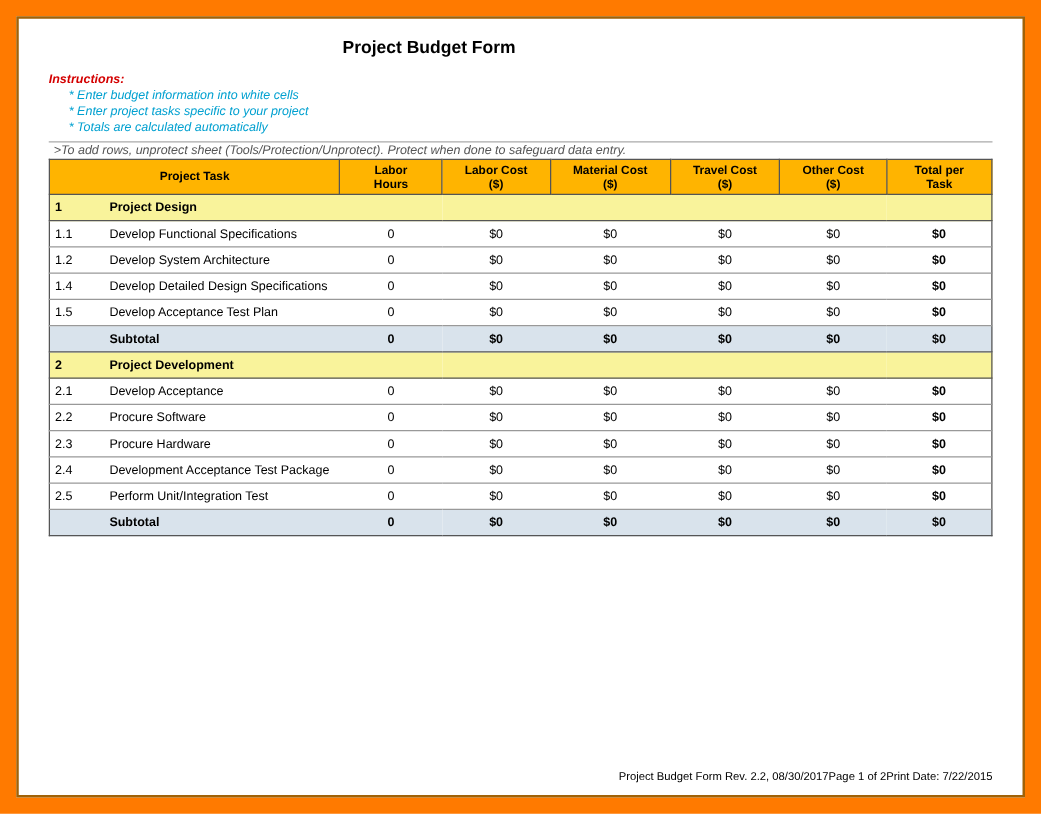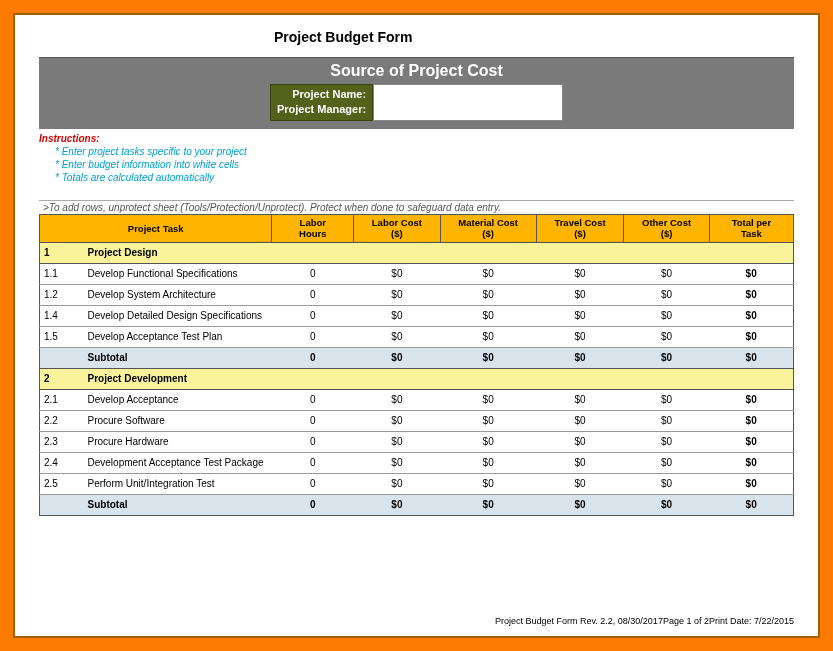--- a/index.html
+++ b/index.html
@@ -71,21 +71,21 @@
     line-height: 1.3;
   }
   .inst-label { color: #d40000; font-weight: bold; font-style: italic; }
   .inst-item { color: #00a0d0; font-style: italic; padding-left: 16px; }
   .protect-note {
     font-size: 10px;
     font-style: italic;
     color: #555;
     padding: 1px 4px;
     border-top: 1px solid #aaa;
-    margin-top: 16px;
+    margin-top: 4px;
   }
   table.grid {
     width: 100%;
     border-collapse: collapse;
     font-size: 10px;
   }
   table.grid th {
     background: #ffb400;
     border: 1px solid #555;
     padding: 2px 17px;
@@ -122,38 +122,25 @@
 </style>
 </head>
 <body>
 
 <div class="page">
 
   <div class="header">
     <div class="title">Project Budget Form</div>
   </div>
 
-  <div class="banner">
-    <div class="banner-title">Source of Project Cost</div>
-    <div class="form-rows">
-      <div class="form-labels">
-        <div>Project Name:</div>
-        <div>Project Manager:</div>
-      </div>
-      <div class="form-inputs">
-        <div style="height:50%;"></div>
-        <div style="height:50%;"></div>
-      </div>
-    </div>
-  </div>
 
   <div class="instructions">
     <span class="inst-label">Instructions:</span>
+    <div class="inst-item">* Enter budget information into white cells</div>
     <div class="inst-item">* Enter project tasks specific to your project</div>
-    <div class="inst-item">* Enter budget information into white cells</div>
     <div class="inst-item">* Totals are calculated automatically</div>
   </div>
 
   <div class="protect-note">&gt;To add rows, unprotect sheet (Tools/Protection/Unprotect).  Protect when done to safeguard data entry.</div>
 
   <table class="grid">
     <thead>
       <tr>
         <th colspan="2" class="task-col">Project Task</th>
         <th>Labor Hours</th>

